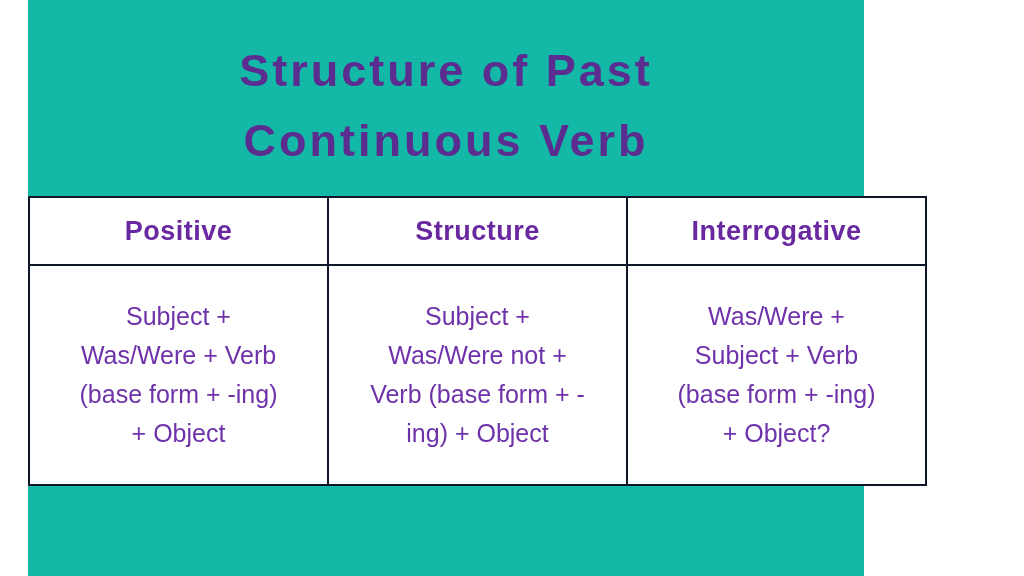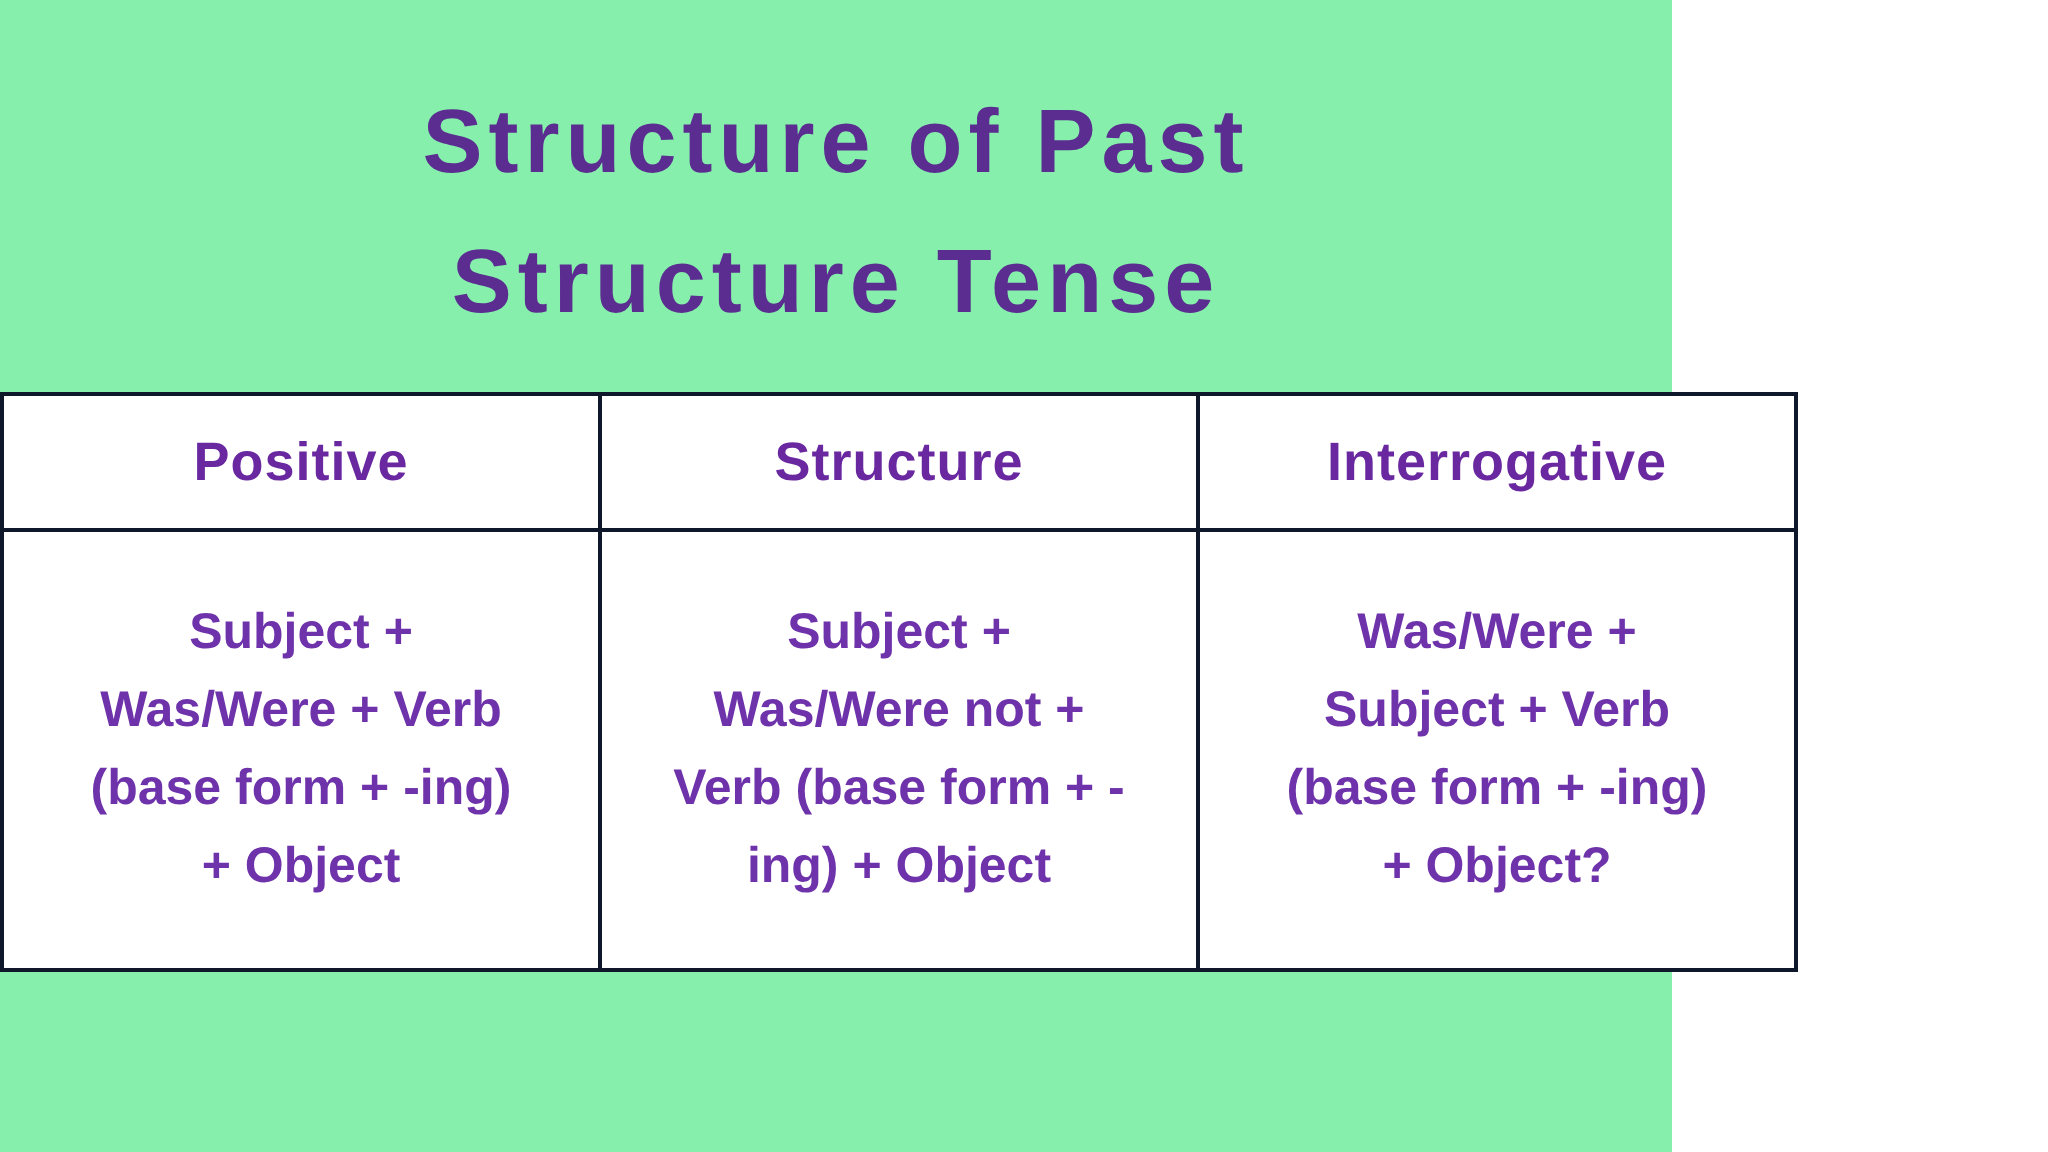--- a/index.html
+++ b/index.html
@@ -8,22 +8,23 @@
     width: 1024px;
     height: 576px;
     background: #ffffff;
     overflow: hidden;
     font-family: "Liberation Sans", sans-serif;
   }
 
   .page {
     width: 836px;
     height: 576px;
-    background: #86efac;
+    background: #14b8a6;
     position: relative;
+    margin-left: 28px;
   }
 
   .title-block {
     padding-top: 36px;
     text-align: center;
   }
 
   .title-line {
     font-size: 45px;
     font-weight: 700;
@@ -52,34 +53,34 @@
     font-size: 27px;
     font-weight: 700;
     letter-spacing: 0.5px;
     color: #6928a0;
   }
 
   .structure-table td {
     height: 220px;
     font-size: 25px;
     line-height: 39px;
-    font-weight: 700;
+    font-weight: 400;
     color: #6e32aa;
     white-space: pre-line;
     padding: 0 14px;
   }
 </style>
 </head>
 <body>
 
 <div class="page">
 
   <div class="title-block">
     <div class="title-line">Structure of Past</div>
-    <div class="title-line">Structure Tense</div>
+    <div class="title-line">Continuous Verb</div>
   </div>
 
   <table class="structure-table">
     <thead>
       <tr>
         <th>Positive</th>
         <th>Structure</th>
         <th>Interrogative</th>
       </tr>
     </thead>

